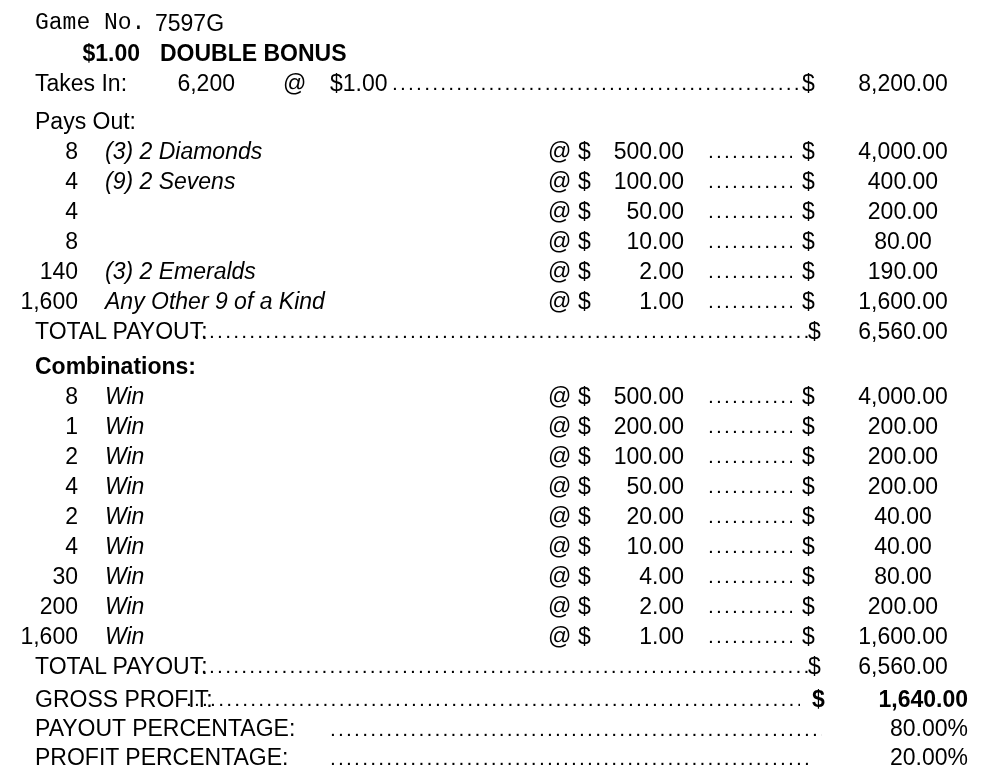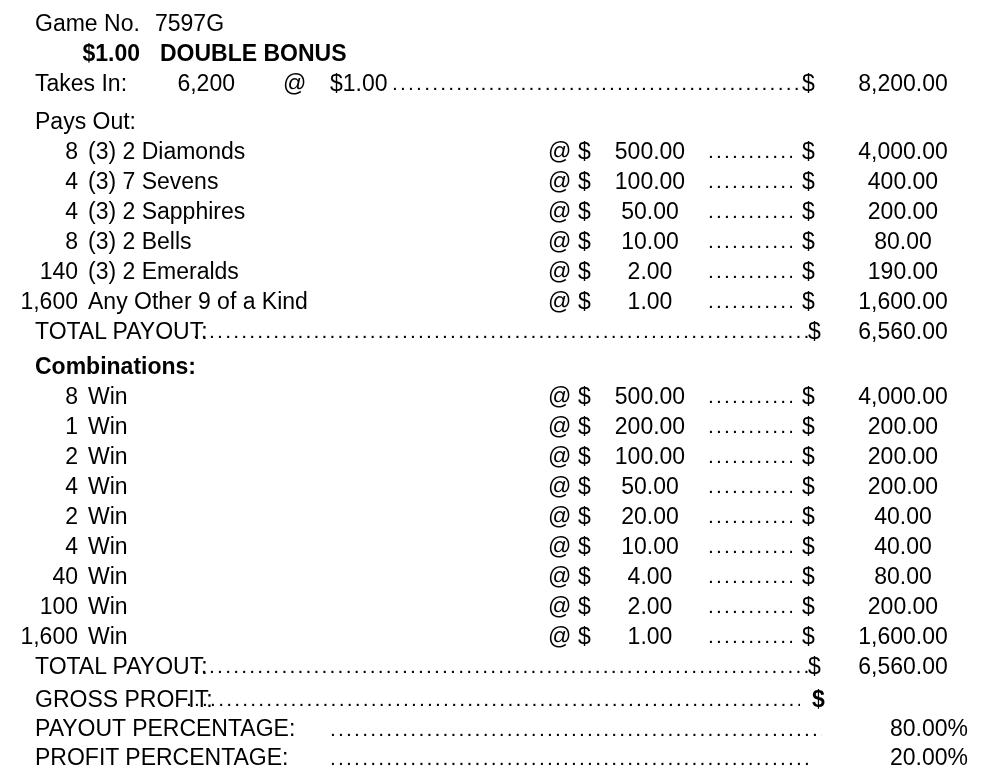--- a/index.html
+++ b/index.html
@@ -34,47 +34,47 @@
 
   .cell { position: absolute; top: 0; }
 
   
   .c-count {
     left: 0;
     width: 78px;
     text-align: right;
   }
   
-  .c-label { left: 88px; text-align: left; }
+  .c-label { left: 105px; text-align: left; font-style: italic; }
 
   
   .c-section { left: 35px; text-align: right; }
 
   
   .c-at   { left: 548px; width: 22px; text-align: left; }
   
   .c-rated{ left: 578px; width: 16px; text-align: left; }
   
-  .c-rate { left: 600px; width: 100px; text-align: center; }
+  .c-rate { left: 584px; width: 100px; text-align: right; }
   
   .c-dots-s {
     left: 708px;
     width: 84px;
     overflow: hidden;
     text-align: left;
     letter-spacing: 2.2px;
     font-size: 21px;
   }
   
   .c-amtd { left: 802px; width: 16px; text-align: left; }
   
   .c-amt  { left: 838px; width: 130px; text-align: center; }
 
   
-  .hdr-label { left: 35px; }
+  .hdr-label { left: 35px; font-family: Liberation Mono, monospace; }
   .hdr-value { left: 155px; }
 
   .denom {
     left: 35px;
     width: 105px;
     text-align: right;
     font-weight: bold;
   }
   .gamename {
     left: 160px;
@@ -176,43 +176,41 @@
     <span class="cell c-at">@</span>
     <span class="cell c-rated">$</span>
     <span class="cell c-rate">500.00</span>
     <span class="cell c-dots-s">..................</span>
     <span class="cell c-amtd">$</span>
     <span class="cell c-amt">4,000.00</span>
   </div>
 
   <div class="row">
     <span class="cell c-count">4</span>
-    <span class="cell c-label">(3) 7 Sevens</span>
+    <span class="cell c-label">(9) 2 Sevens</span>
     <span class="cell c-at">@</span>
     <span class="cell c-rated">$</span>
     <span class="cell c-rate">100.00</span>
     <span class="cell c-dots-s">..................</span>
     <span class="cell c-amtd">$</span>
     <span class="cell c-amt">400.00</span>
   </div>
 
   <div class="row">
     <span class="cell c-count">4</span>
-    <span class="cell c-label">(3) 2 Sapphires</span>
     <span class="cell c-at">@</span>
     <span class="cell c-rated">$</span>
     <span class="cell c-rate">50.00</span>
     <span class="cell c-dots-s">..................</span>
     <span class="cell c-amtd">$</span>
     <span class="cell c-amt">200.00</span>
   </div>
 
   <div class="row">
     <span class="cell c-count">8</span>
-    <span class="cell c-label">(3) 2 Bells</span>
     <span class="cell c-at">@</span>
     <span class="cell c-rated">$</span>
     <span class="cell c-rate">10.00</span>
     <span class="cell c-dots-s">..................</span>
     <span class="cell c-amtd">$</span>
     <span class="cell c-amt">80.00</span>
   </div>
 
   <div class="row">
     <span class="cell c-count">140</span>
@@ -309,32 +307,32 @@
     <span class="cell c-label">Win</span>
     <span class="cell c-at">@</span>
     <span class="cell c-rated">$</span>
     <span class="cell c-rate">10.00</span>
     <span class="cell c-dots-s">..................</span>
     <span class="cell c-amtd">$</span>
     <span class="cell c-amt">40.00</span>
   </div>
 
   <div class="row">
-    <span class="cell c-count">40</span>
+    <span class="cell c-count">30</span>
     <span class="cell c-label">Win</span>
     <span class="cell c-at">@</span>
     <span class="cell c-rated">$</span>
     <span class="cell c-rate">4.00</span>
     <span class="cell c-dots-s">..................</span>
     <span class="cell c-amtd">$</span>
     <span class="cell c-amt">80.00</span>
   </div>
 
   <div class="row">
-    <span class="cell c-count">100</span>
+    <span class="cell c-count">200</span>
     <span class="cell c-label">Win</span>
     <span class="cell c-at">@</span>
     <span class="cell c-rated">$</span>
     <span class="cell c-rate">2.00</span>
     <span class="cell c-dots-s">..................</span>
     <span class="cell c-amtd">$</span>
     <span class="cell c-amt">200.00</span>
   </div>
 
   <div class="row">
@@ -354,20 +352,21 @@
     <span class="cell tp-amtd">$</span>
     <span class="cell c-amt">6,560.00</span>
   </div>
 
   <div class="spacer-3"></div>
 
   <div class="row">
     <span class="cell gp-label">GROSS PROFIT:</span>
     <span class="cell dots-gp">...................................................................................................................</span>
     <span class="cell gp-d">$</span>
+    <span class="cell gp-amt">1,640.00</span>
   </div>
 
   <div class="row tight">
     <span class="cell pct-label">PAYOUT PERCENTAGE:</span>
     <span class="cell dots-pct">...........................................................................................</span>
     <span class="cell pct-val">80.00%</span>
   </div>
 
   <div class="row tight">
     <span class="cell pct-label">PROFIT PERCENTAGE:</span>

